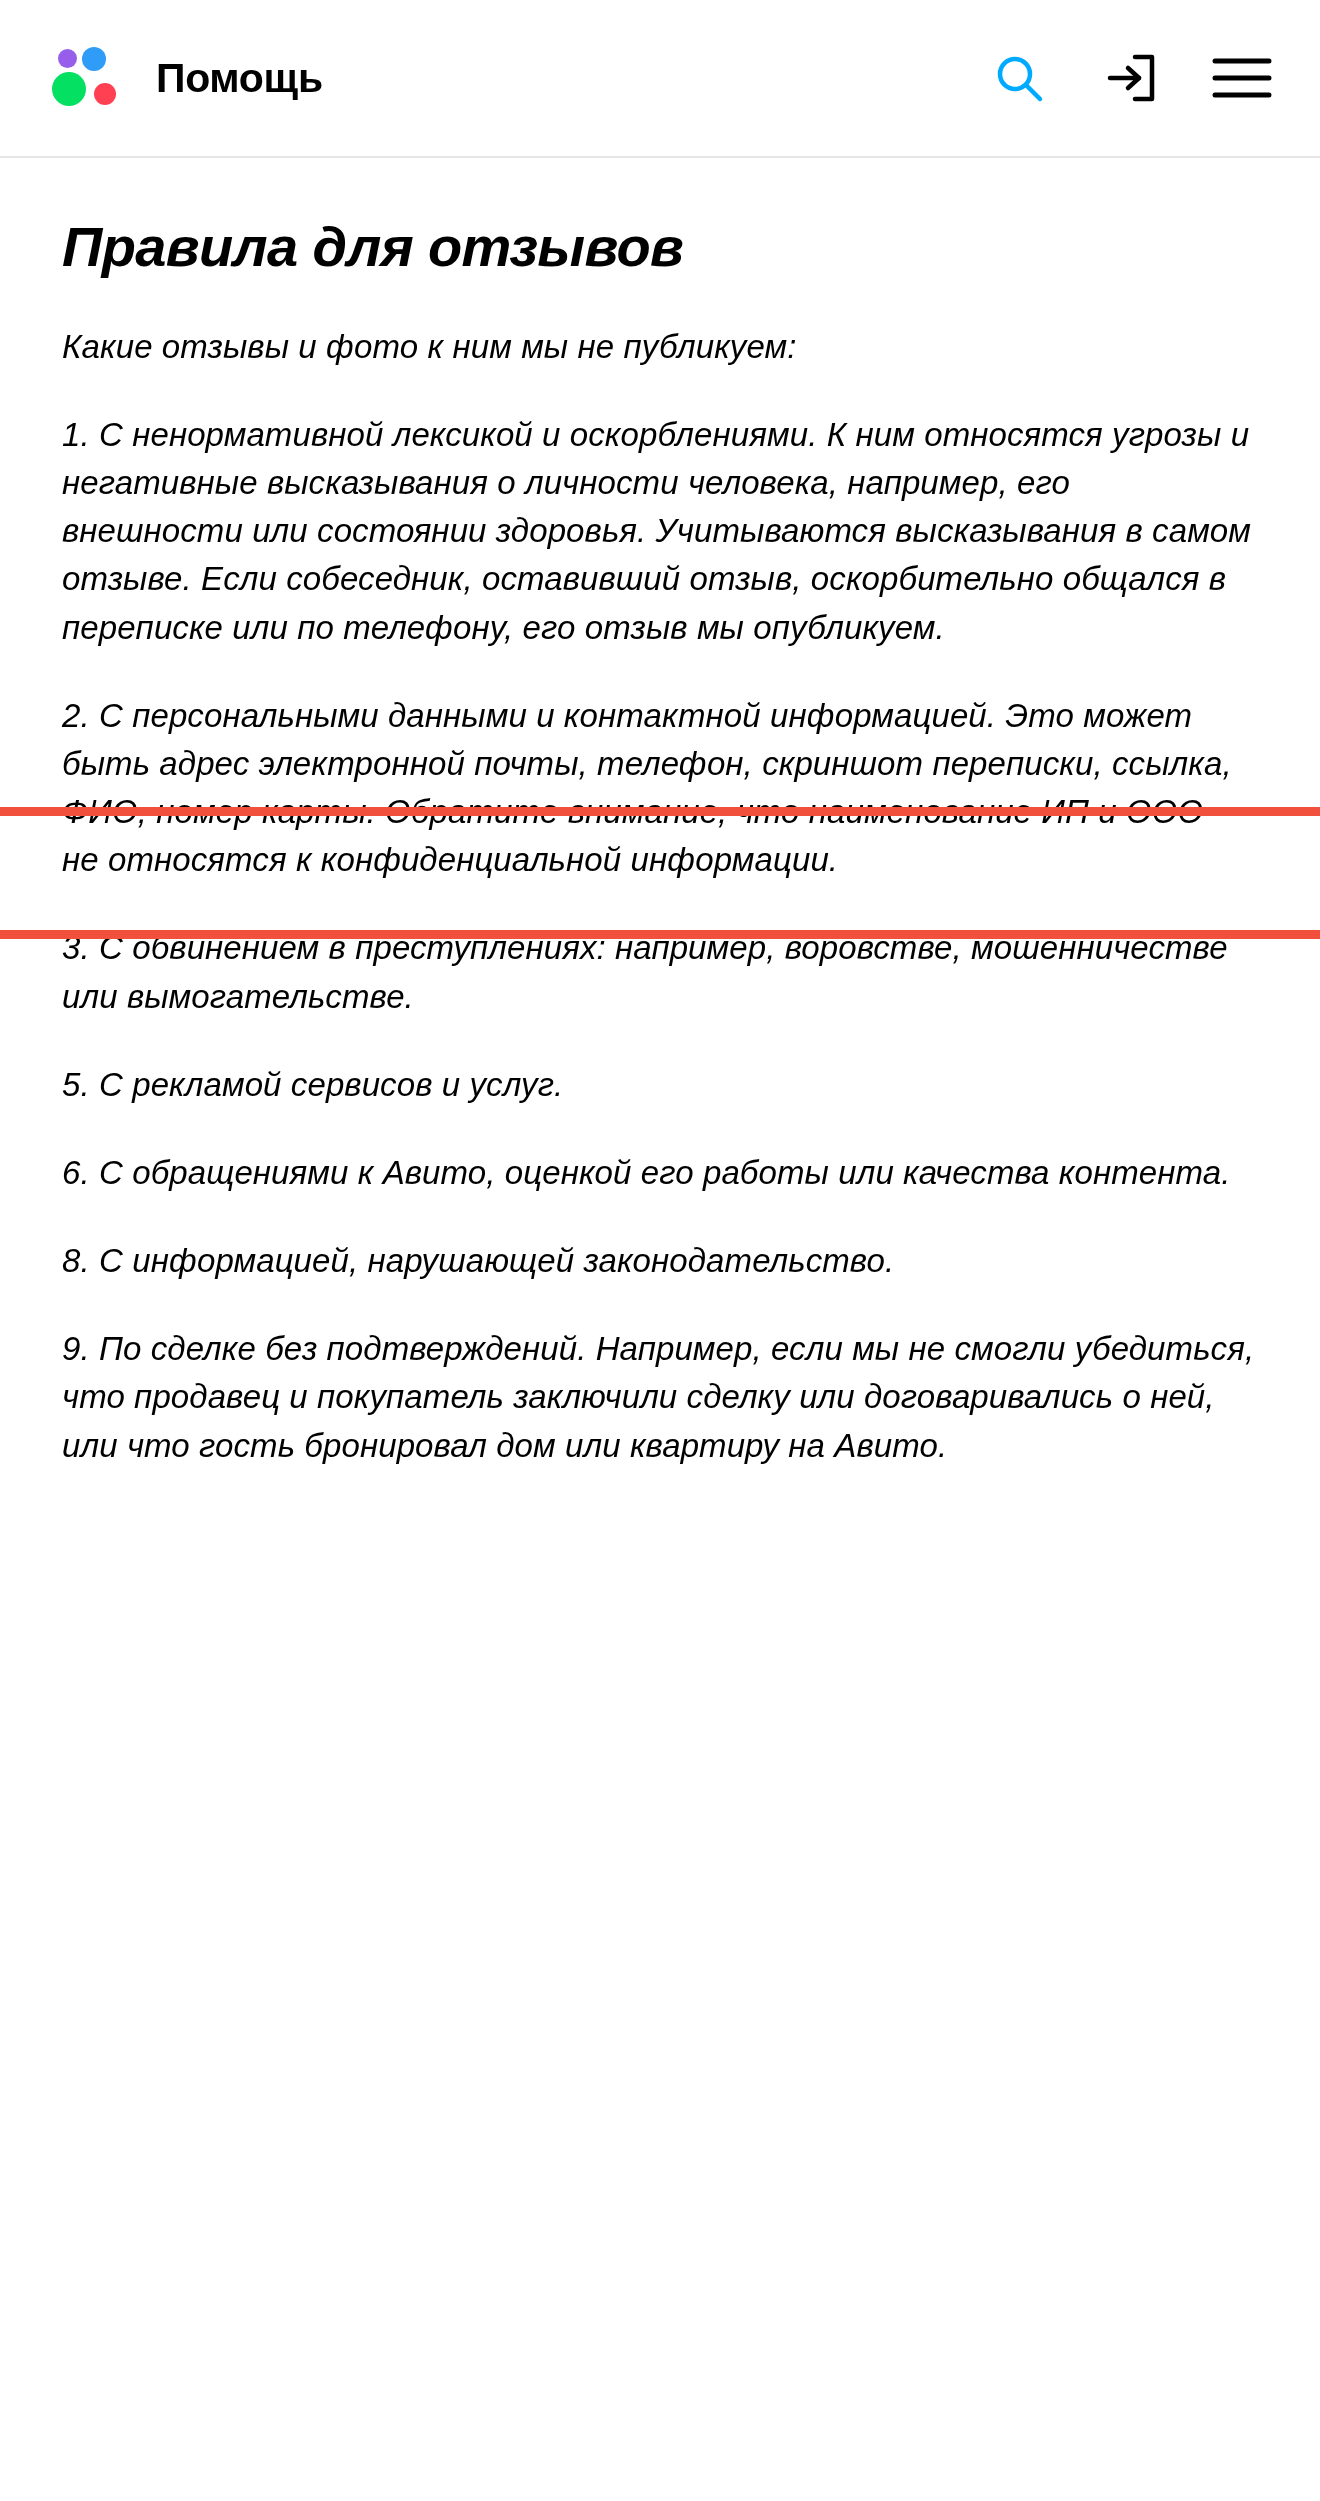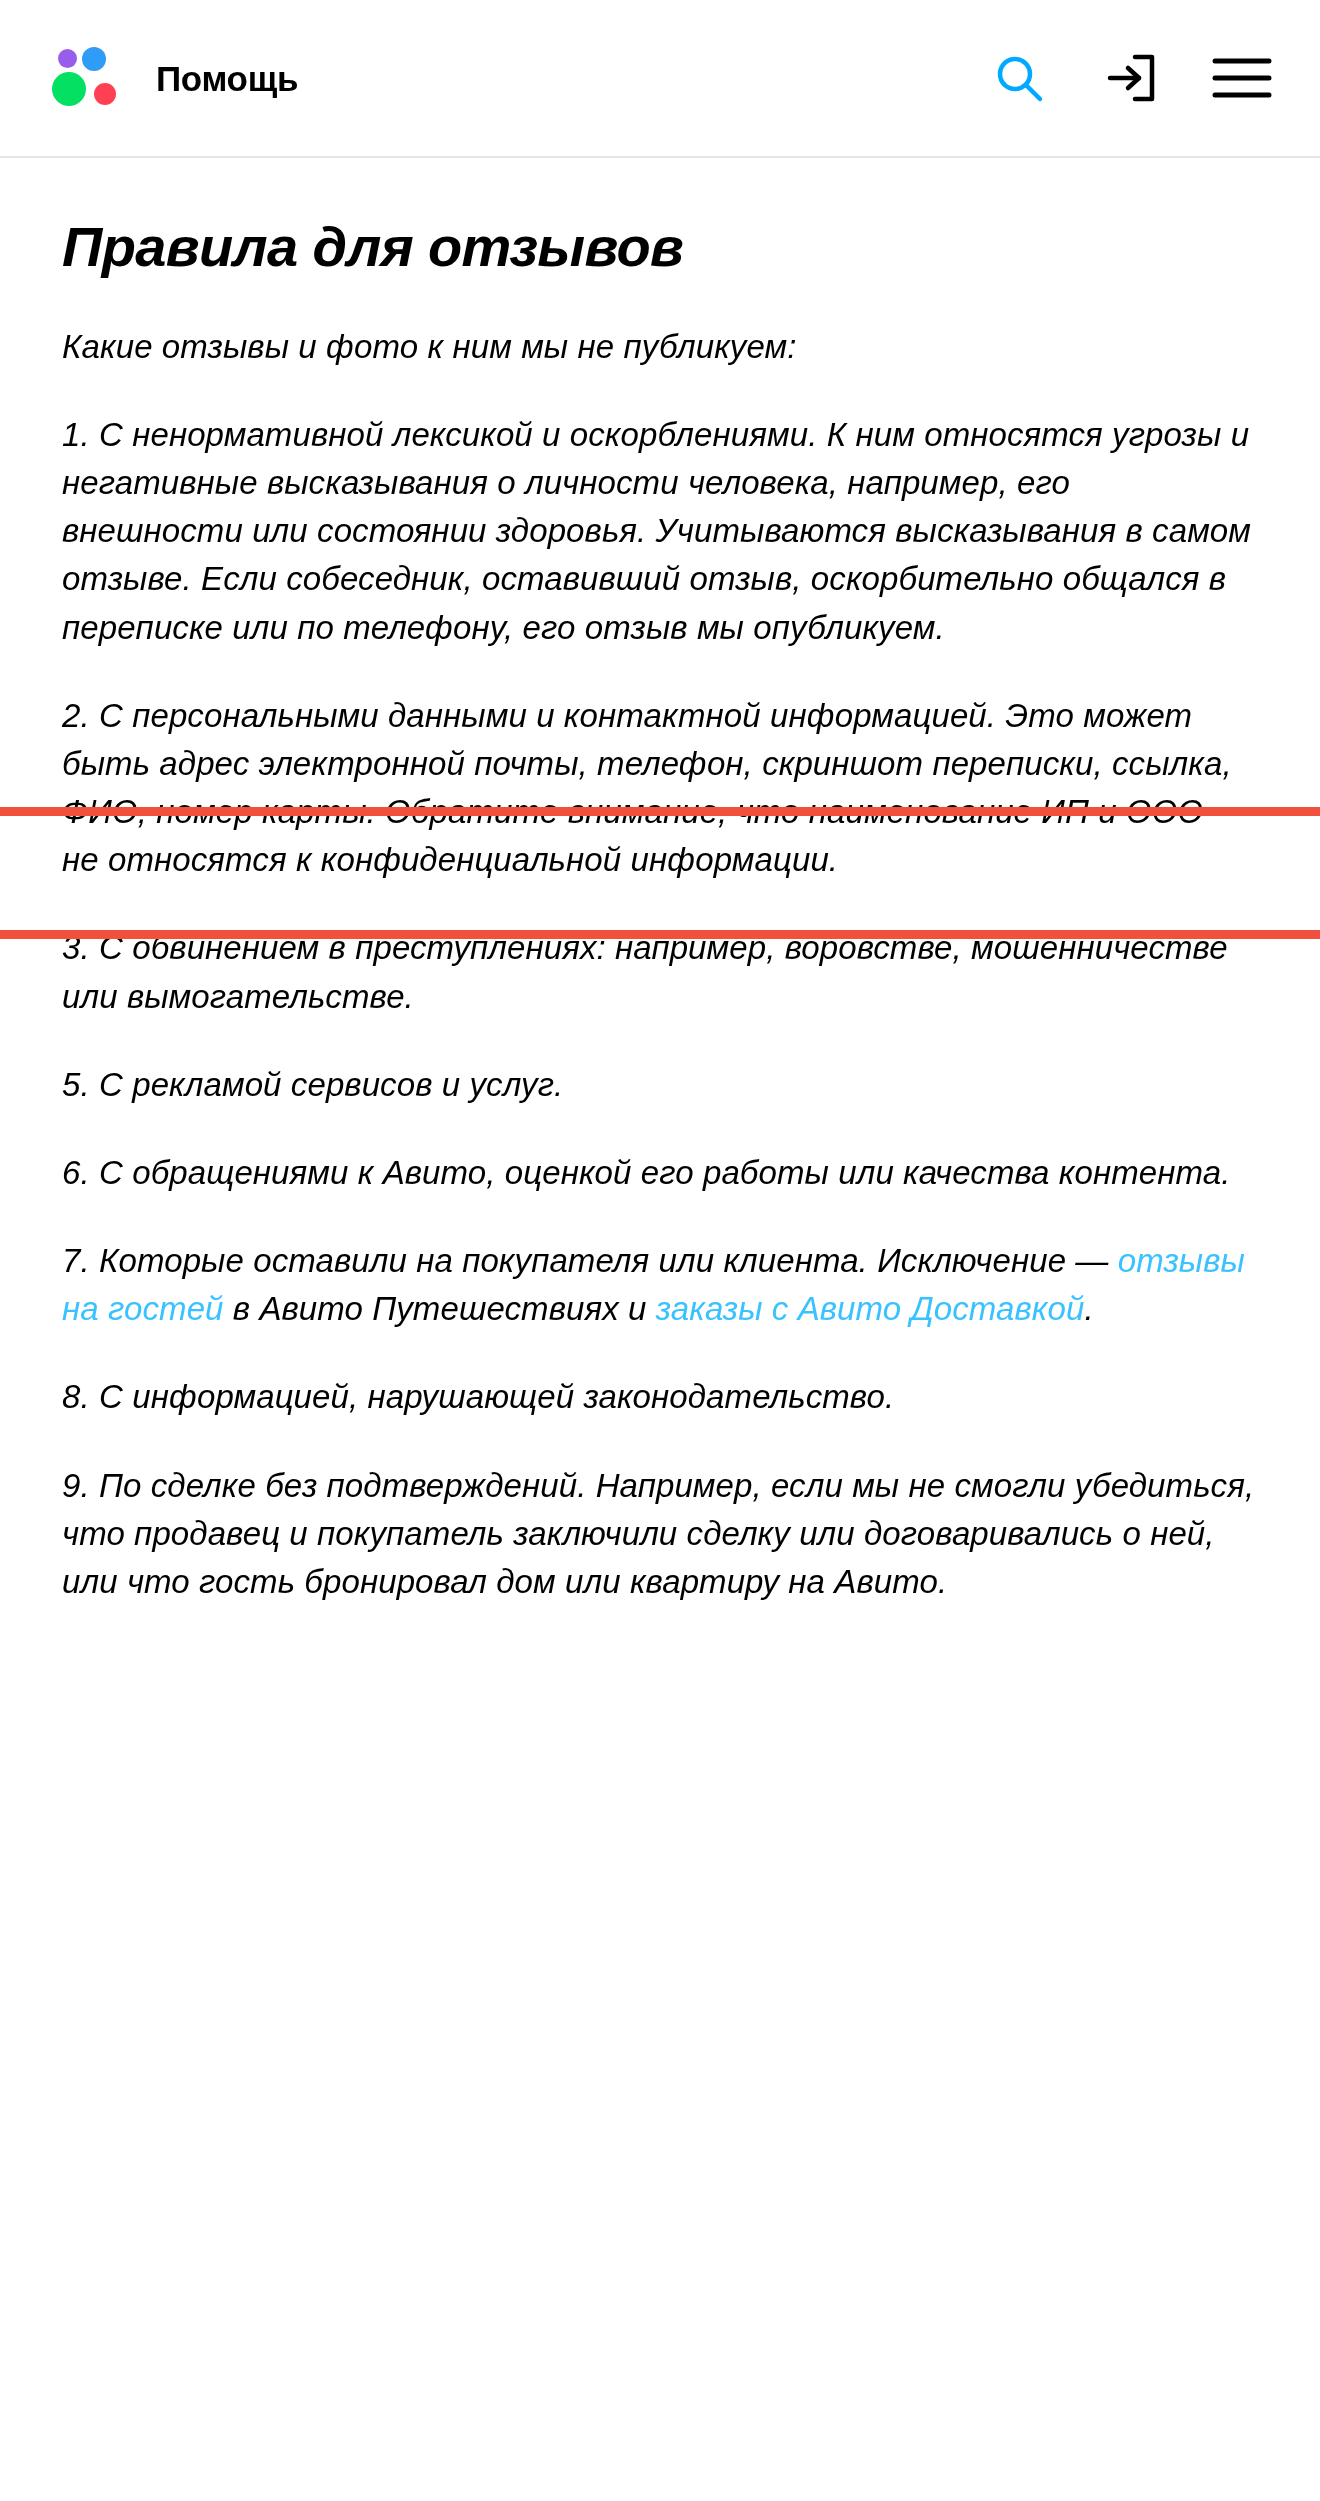--- a/index.html
+++ b/index.html
@@ -58,21 +58,21 @@
     width: 19px; height: 19px;
     background: #965eeb;
     left: 6px; top: 2px;
   }
   .logo .d-red {
     width: 22px; height: 22px;
     background: #ff4053;
     left: 42px; top: 36px;
   }
   .brand-title {
-    font-size: 35px;
+    font-size: 41px;
     font-weight: bold;
     letter-spacing: -0.3px;
     color: #000;
     line-height: 1;
     text-align: center;
   }
   .header-actions {
     margin-left: auto;
     display: flex;
     align-items: center;
@@ -168,21 +168,20 @@
 
   <p class="para">2. С персональными данными и контактной информацией. Это может быть адрес электронной почты, телефон, скриншот переписки, ссылка, ФИО, номер карты. Обратите внимание, что наименование ИП и ООО — не относятся к конфиденциальной информации.</p>
 
   <p class="para">3. С обвинением в преступлениях: например, воровстве, мошенничестве или вымогательстве.</p>
 
 
   <p class="para">5. С рекламой сервисов и услуг.</p>
 
   <p class="para">6. С обращениями к Авито, оценкой его работы или качества контента.</p>
 
-  <p class="para"><span>7. Которые оставили на покупателя или клиента. Исключение — </span><a class="link" href="#">отзывы на гостей</a><span> в Авито Путешествиях и </span><a class="link" href="#">заказы с Авито Доставкой</a><span>.</span></p>
 
   <p class="para">8. С информацией, нарушающей законодательство.</p>
 
   <p class="para">9. По сделке без подтверждений. Например, если мы не смогли убедиться, что продавец и покупатель заключили сделку или договаривались о ней, или что гость бронировал дом или квартиру на Авито.</p>
 </main>
 
 <div class="rule-bar" id="bar-1"></div>
 <div class="rule-bar" id="bar-2"></div>
 
 </body></html>

